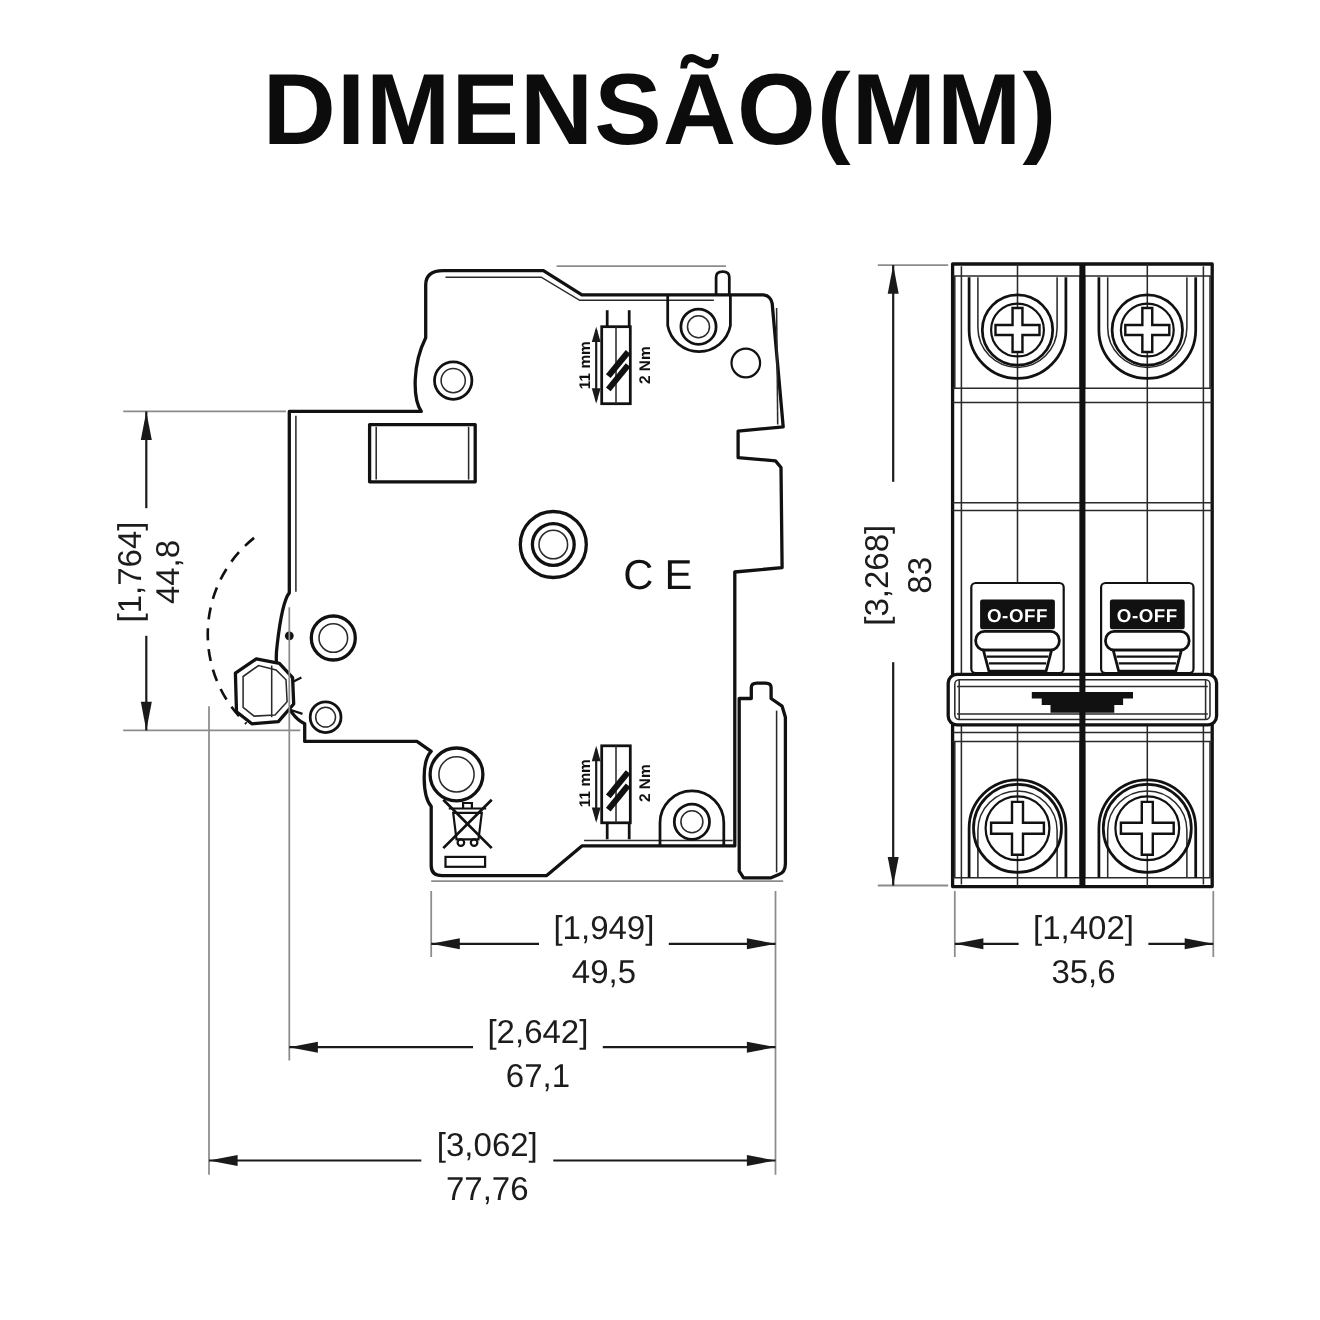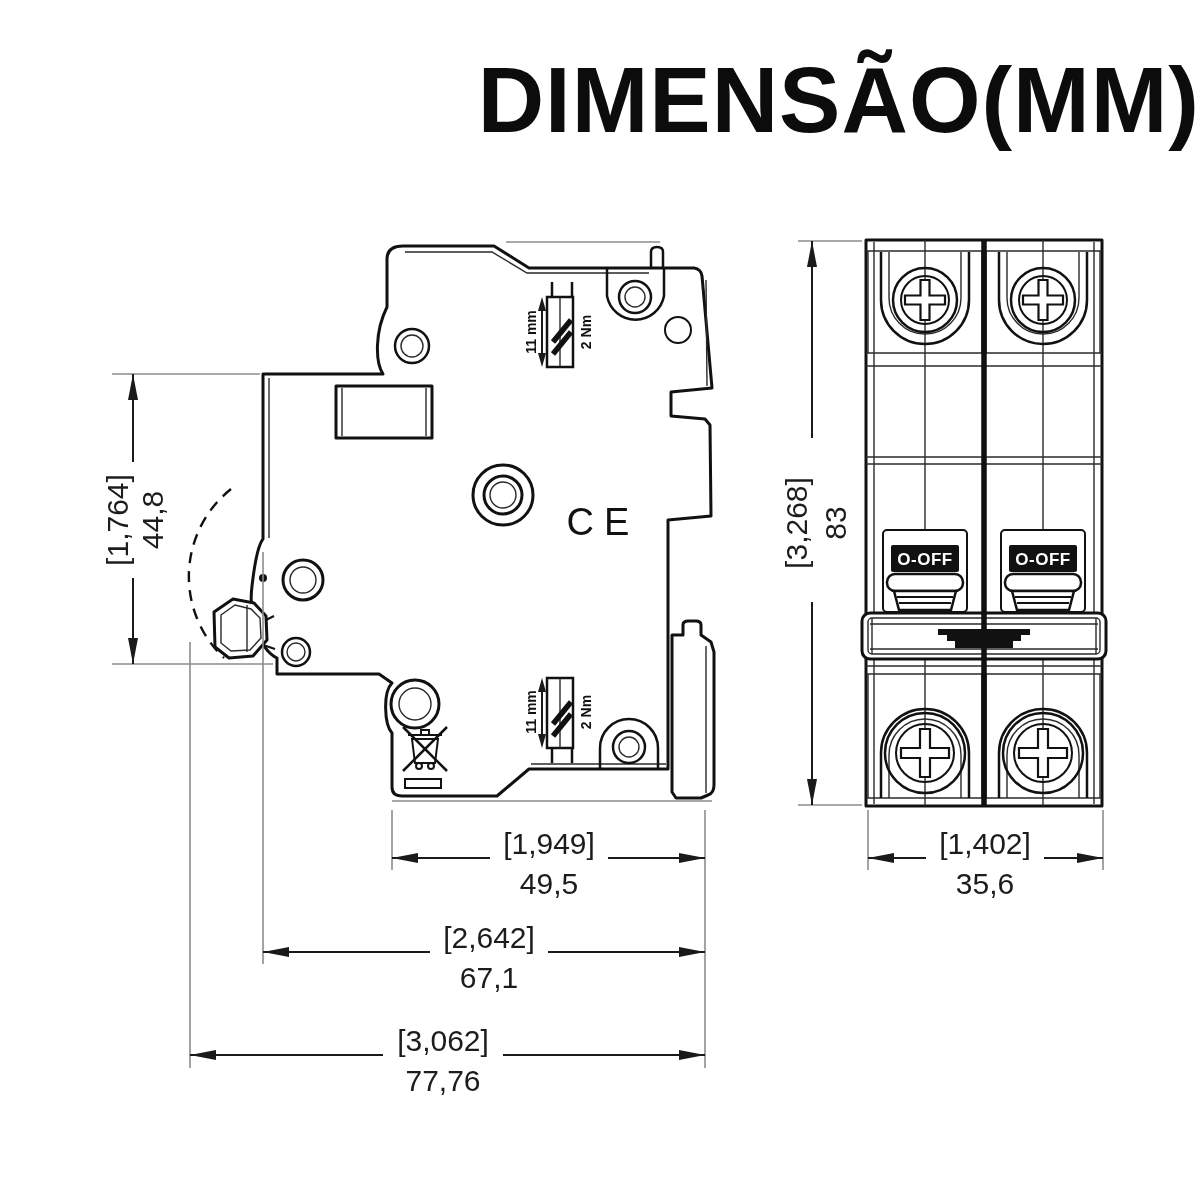--- a/index.html
+++ b/index.html
@@ -1,18 +1,18 @@
 <!DOCTYPE html>
 <html><head>
 <meta charset="utf-8">
 <style>
   html,body{margin:0;padding:0;background:#ffffff;}
   .page{position:relative;width:1200px;height:1200px;background:#fff;overflow:hidden;
         font-family:"Liberation Sans",sans-serif;}
-  .title{position:absolute;top:48px;left:0;width:100%;margin:0;text-align:right;
+  .title{position:absolute;top:48px;left:0;width:100%;margin:0;text-align:center;
          font-family:"Liberation Sans",sans-serif;font-weight:900;font-size:92px;
          letter-spacing:1px;color:#0c0c0c;}
   svg{position:absolute;left:0;top:0;}
   .ol{fill:#fff;stroke:#111;stroke-width:3;stroke-linejoin:round;stroke-linecap:round;}
   .ln3{stroke:#111;stroke-width:3;fill:none;stroke-linejoin:round;}
   .ln2{stroke:#111;stroke-width:2.5;fill:none;}
   .ln{stroke:#111;stroke-width:2;fill:none;}
   .thin{stroke:#2a2a2a;stroke-width:1.4;fill:none;}
   .wfill{fill:#fff;}
   .dash{stroke:#111;stroke-width:2.4;fill:none;stroke-dasharray:11 8;}

